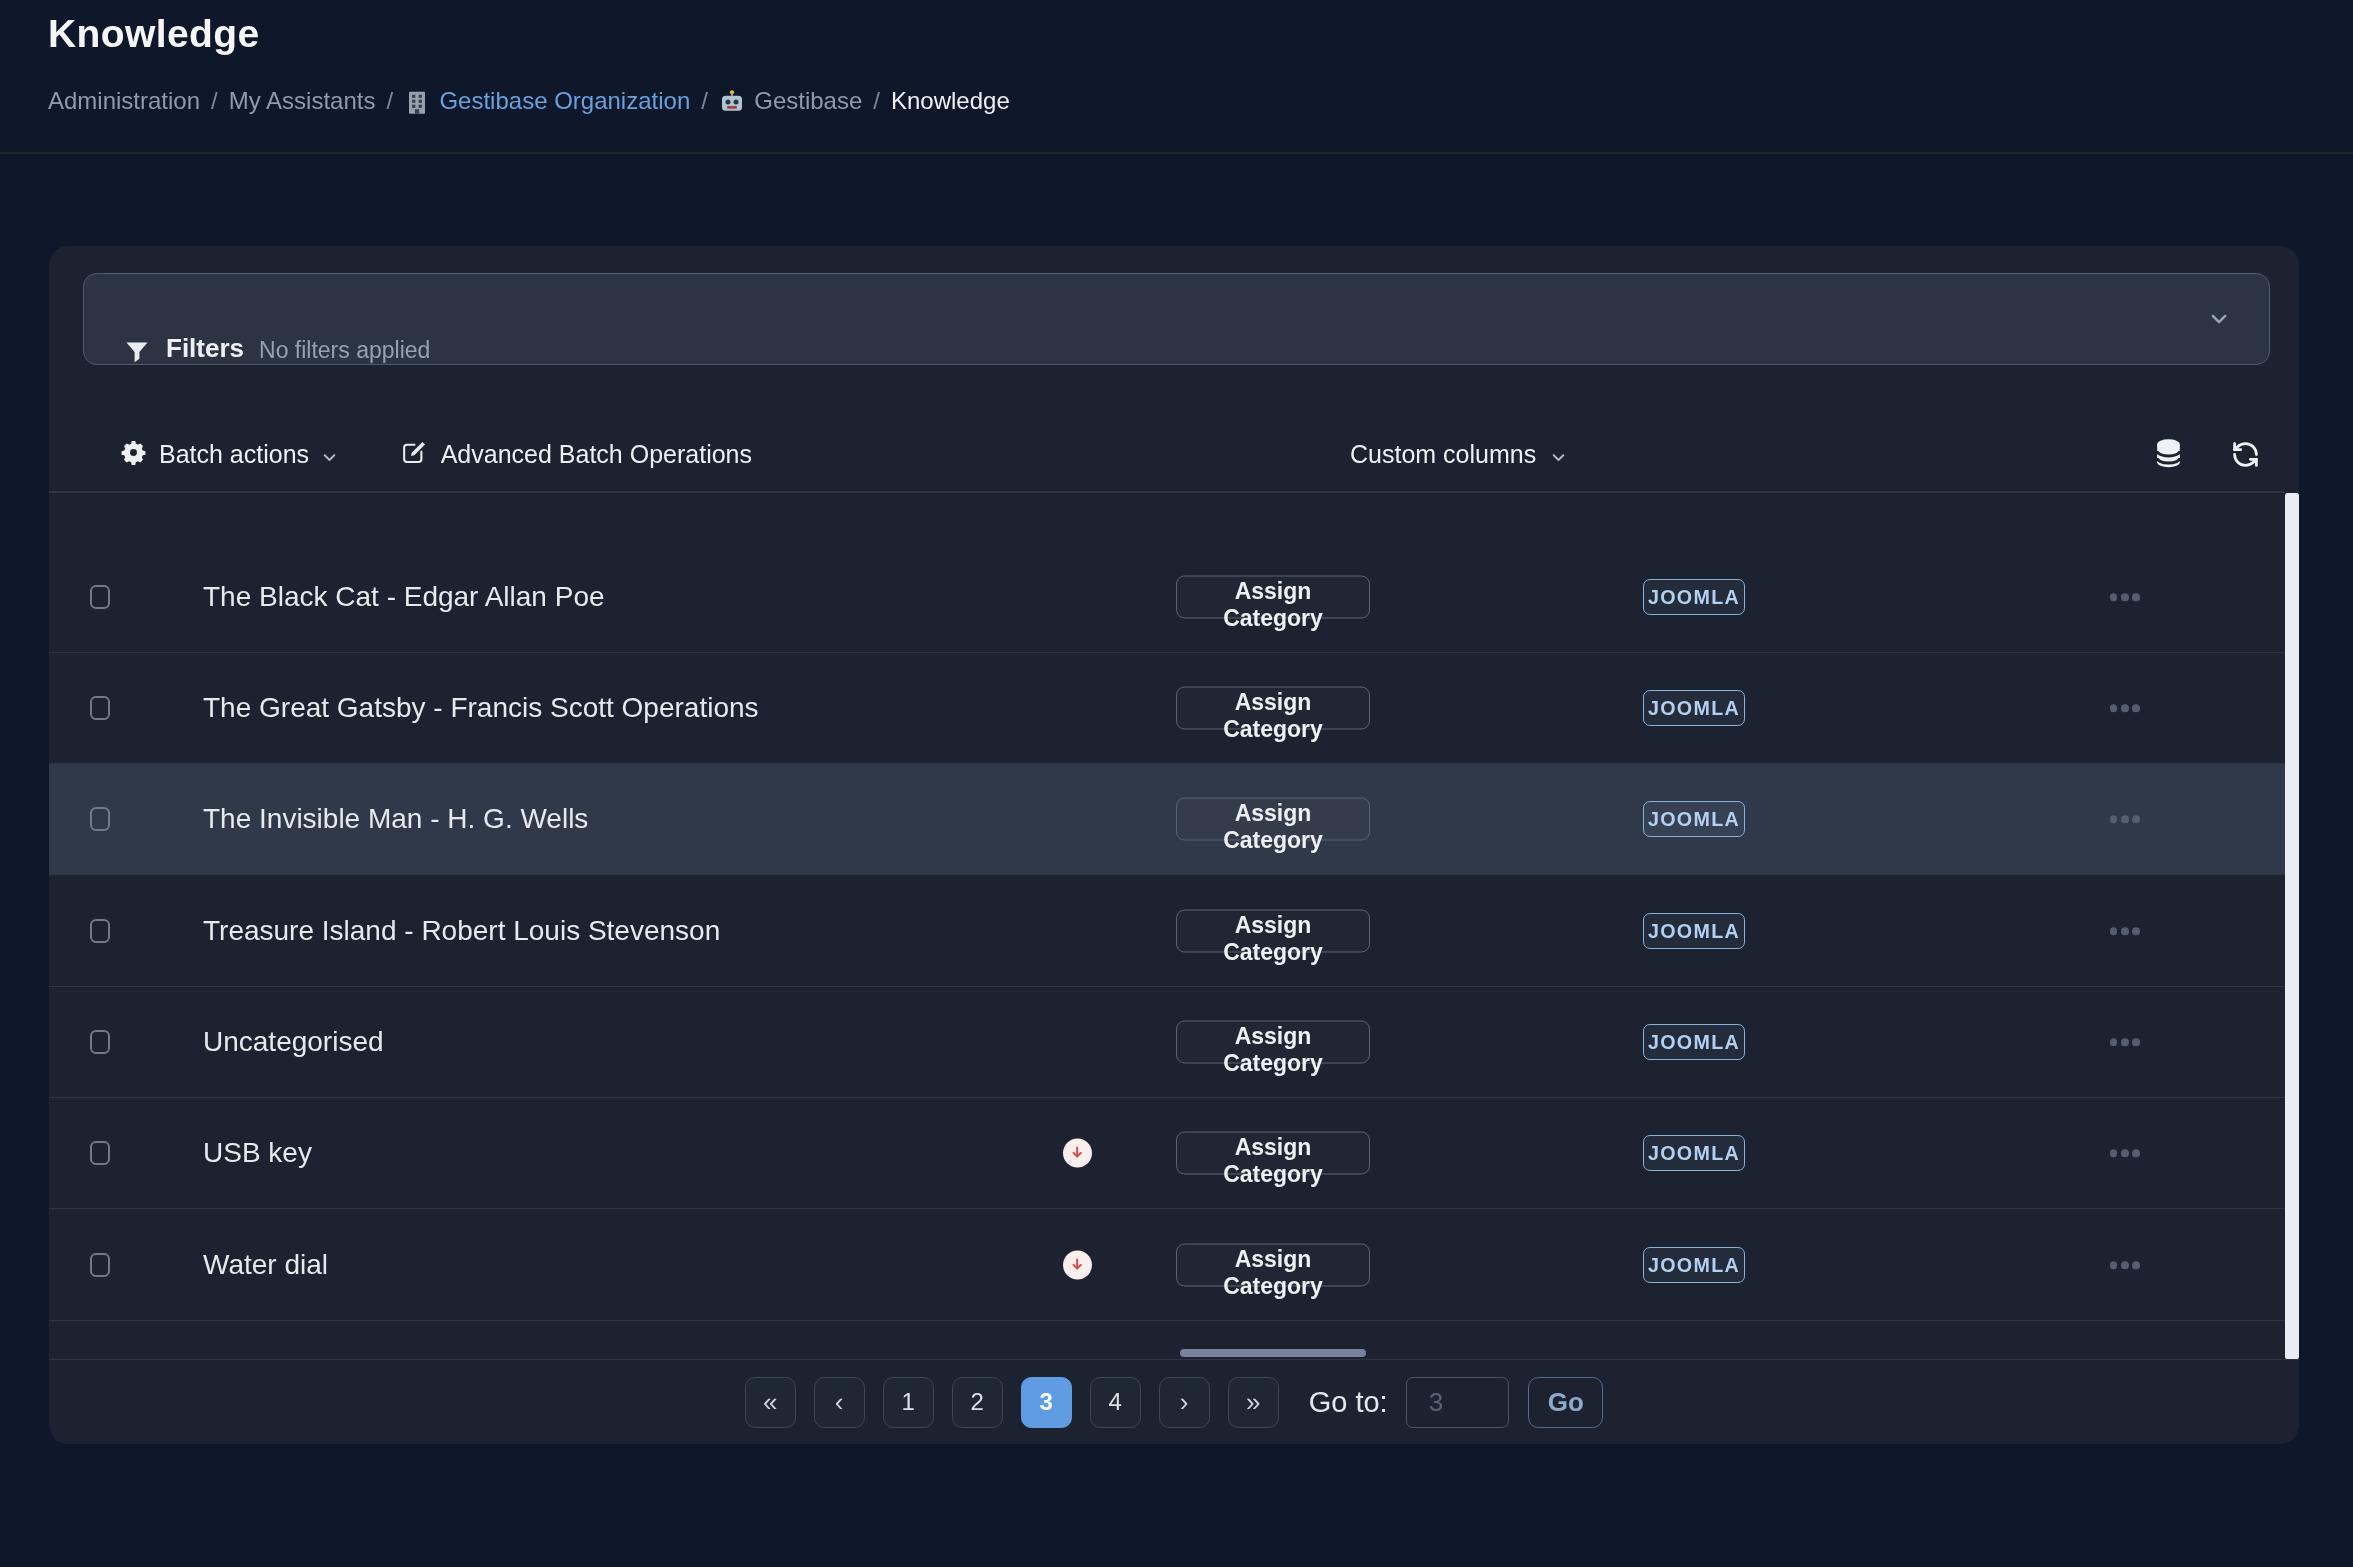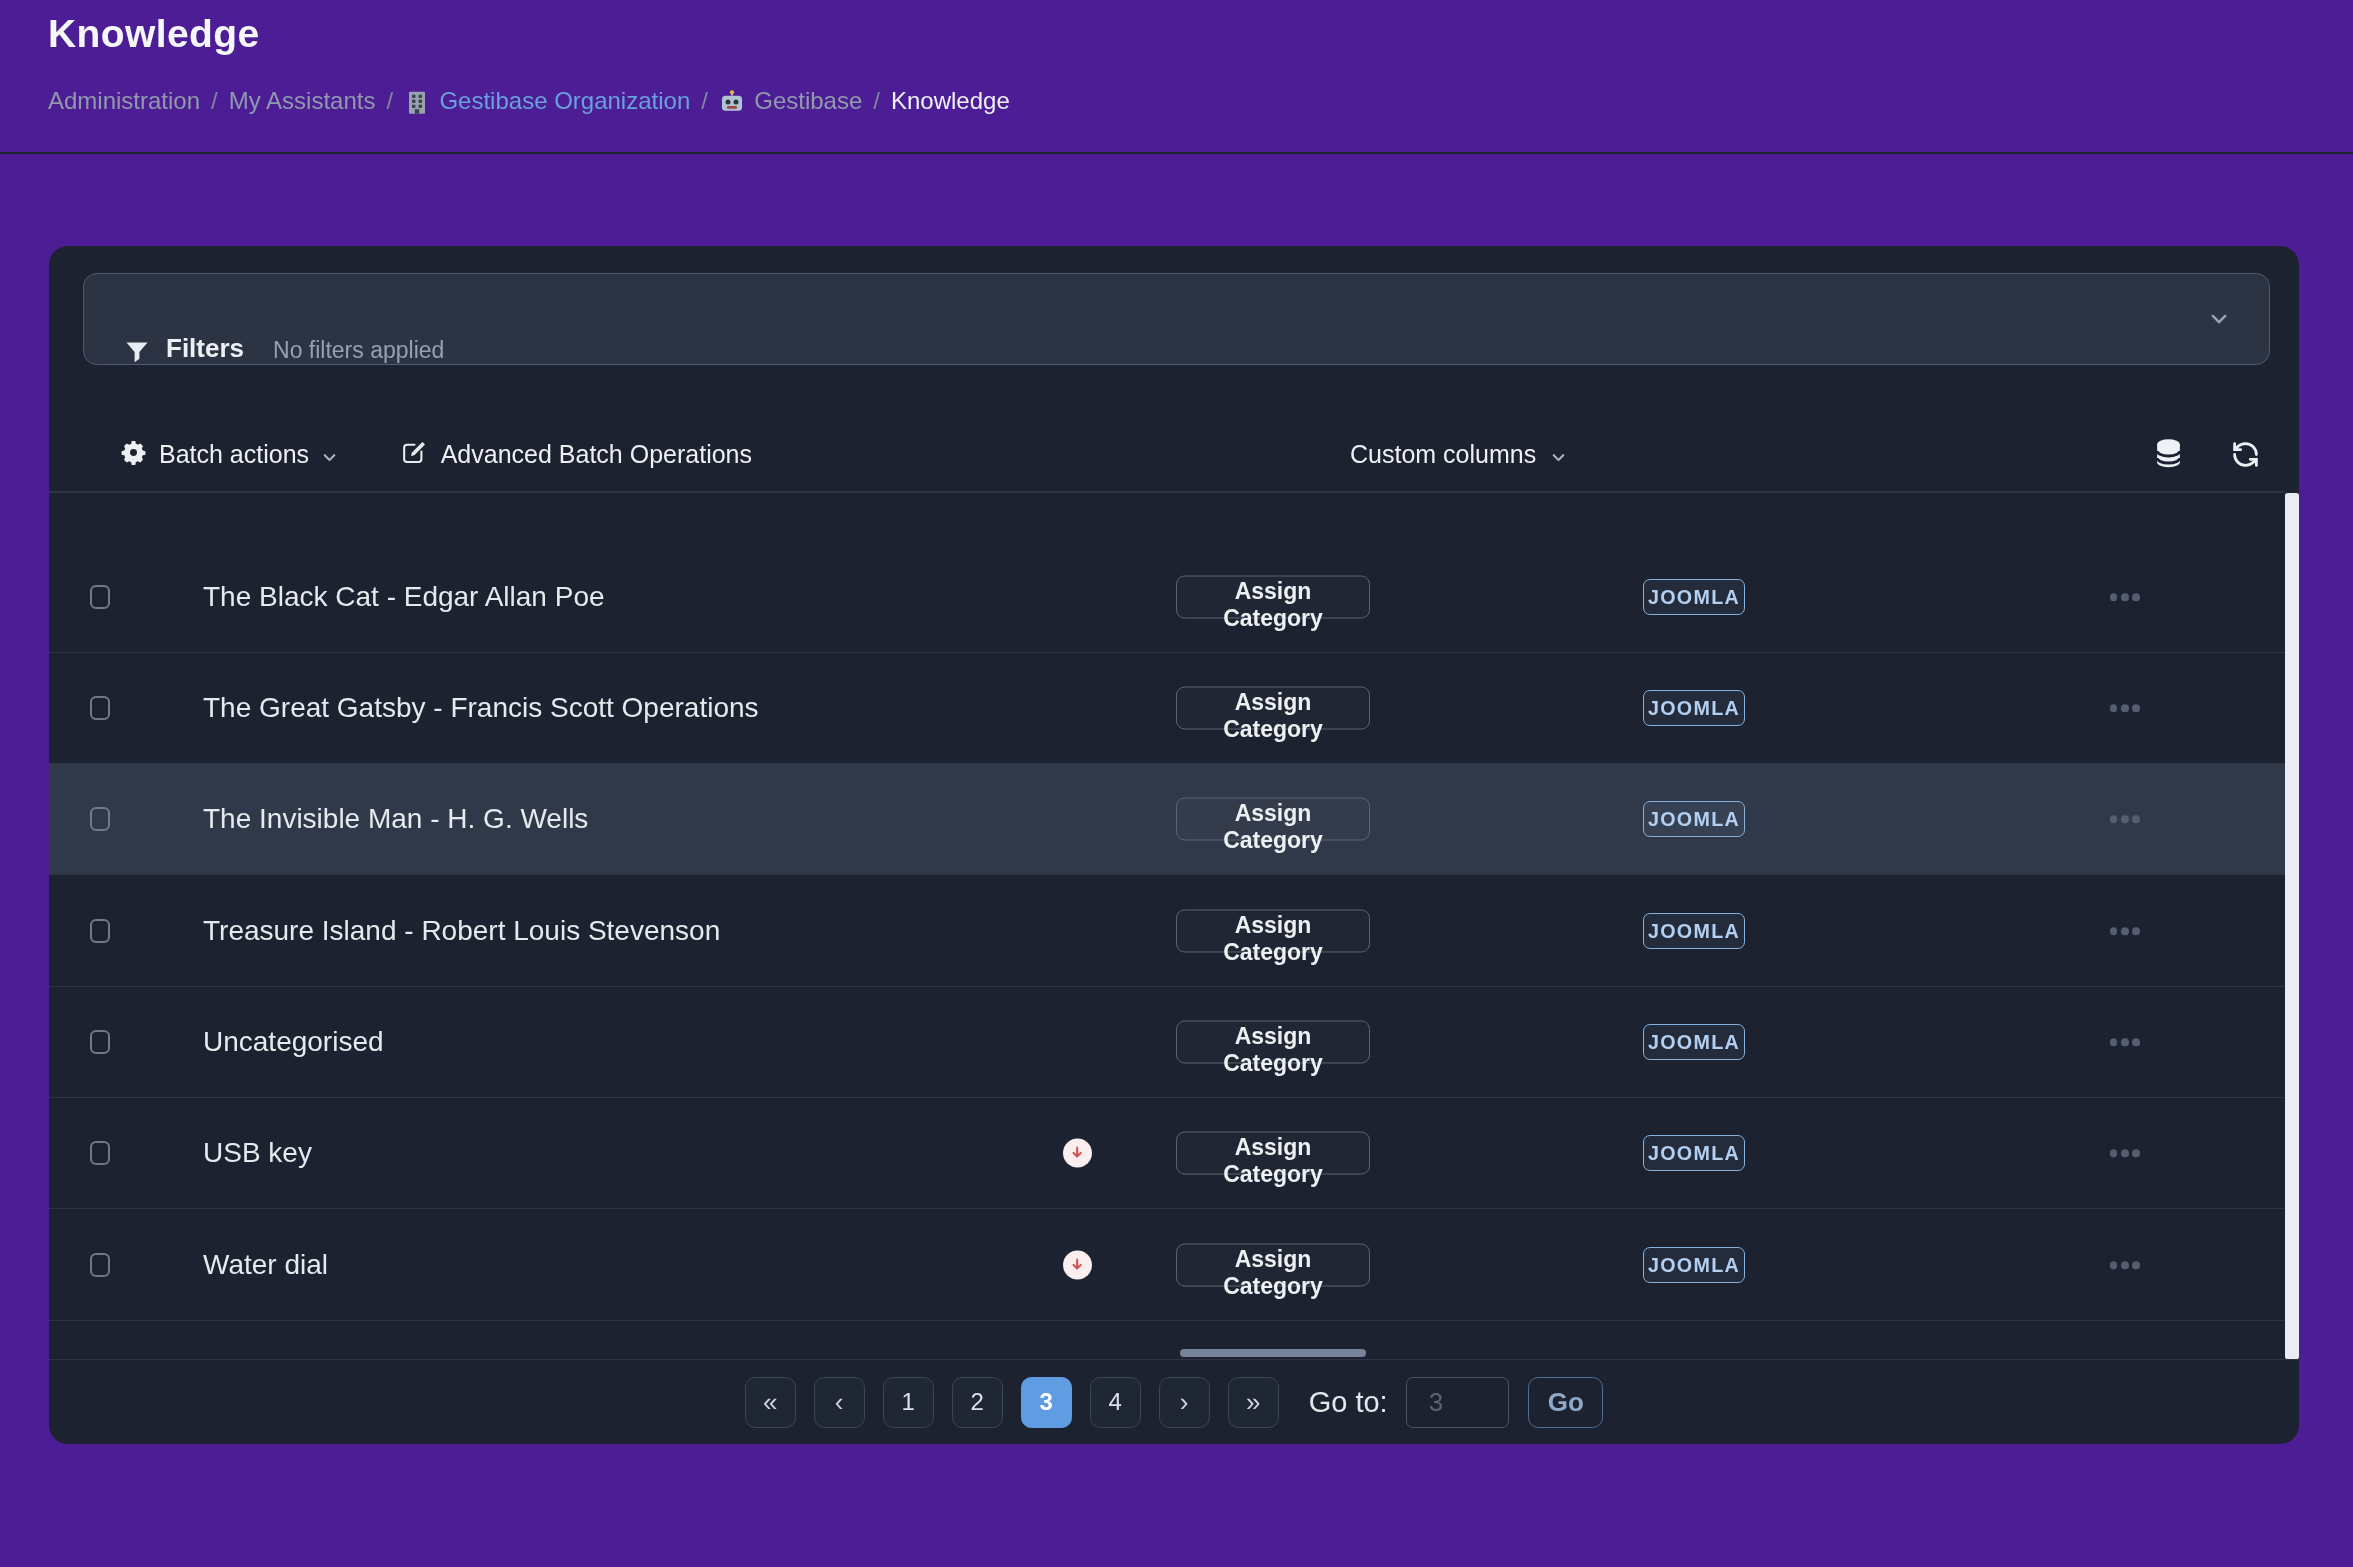--- a/index.html
+++ b/index.html
@@ -1,16 +1,16 @@
 <!DOCTYPE html>
 <html style="font-size:13.7px"><head>
 <meta charset="utf-8">
 <style>
   html,body{margin:0;padding:0;background:#000;}
-  #screen{position:relative;width:2354px;height:1567px;background:#4c1d95;overflow:hidden;
+  #screen{position:relative;width:2354px;height:1567px;background:#0f172a;overflow:hidden;
           font-family:"Liberation Sans",sans-serif;color:#e6e9ee;}
 
   
   .page-title{position:absolute;left:48px;top:12px;font-size:39px;font-weight:700;color:#f4f6f8;letter-spacing:0.4px;}
   .breadcrumb{position:absolute;left:48px;top:87px;display:flex;align-items:center;gap:11px;font-size:24px;color:#909aab;white-space:nowrap;}
   .breadcrumb .sep{color:#7e8898;}
   .bc-muted{color:#909aab;cursor:pointer;}
   .bc-link{color:#68a1dc;cursor:pointer;}
   .bc-current{color:#eef1f5;font-weight:500;}
   .bc-ico{display:inline-flex;margin-right:-1.7px;transform:translateY(1.7px);}
@@ -18,21 +18,21 @@
 
   
   .panel{position:absolute;left:49px;top:246px;width:2250px;height:1198px;background:#1c222f;border-radius:19px;}
 
   
   .filterbar{position:absolute;left:34px;top:26.6px;width:2187px;height:92px;background:#2c3444;
              border:1.7px solid #4e5a70;border-radius:13.7px;box-sizing:border-box;
              display:flex;align-items:flex-end;cursor:pointer;}
   .filterbar .funnel{margin-left:41px;display:inline-flex;}
   .filterbar .flabel{margin-left:17px;font-size:26px;font-weight:700;color:#edeff3;}
-  .filterbar .fstatus{margin-left:29px;font-size:23px;color:#96a0b1;}
+  .filterbar .fstatus{margin-left:15px;font-size:23px;color:#96a0b1;}
   .filterbar .fchevron{position:absolute;right:39px;top:50%;transform:translateY(-50%);display:inline-flex;}
 
   
   .toolbar{position:absolute;left:0;top:170px;width:100%;height:53px;}
   .tool-group{position:absolute;display:flex;align-items:flex-end;height:53px;cursor:pointer;}
   .tool-label{font-size:25px;font-weight:500;color:#eef0f3;white-space:nowrap;}
   .g-batch{left:71px;gap:12px;}
   .g-adv{left:351px;gap:13.7px;}
   .g-cols{left:1301px;gap:13.7px;}
   .g-db{left:2105px;}

